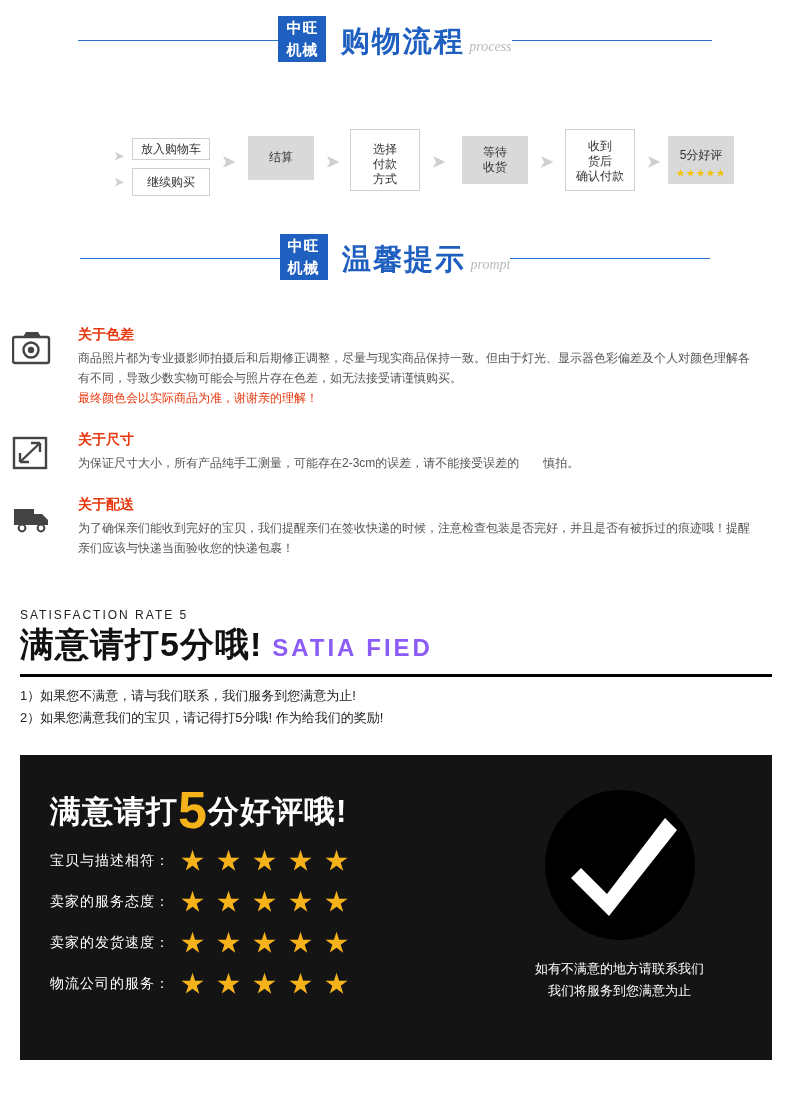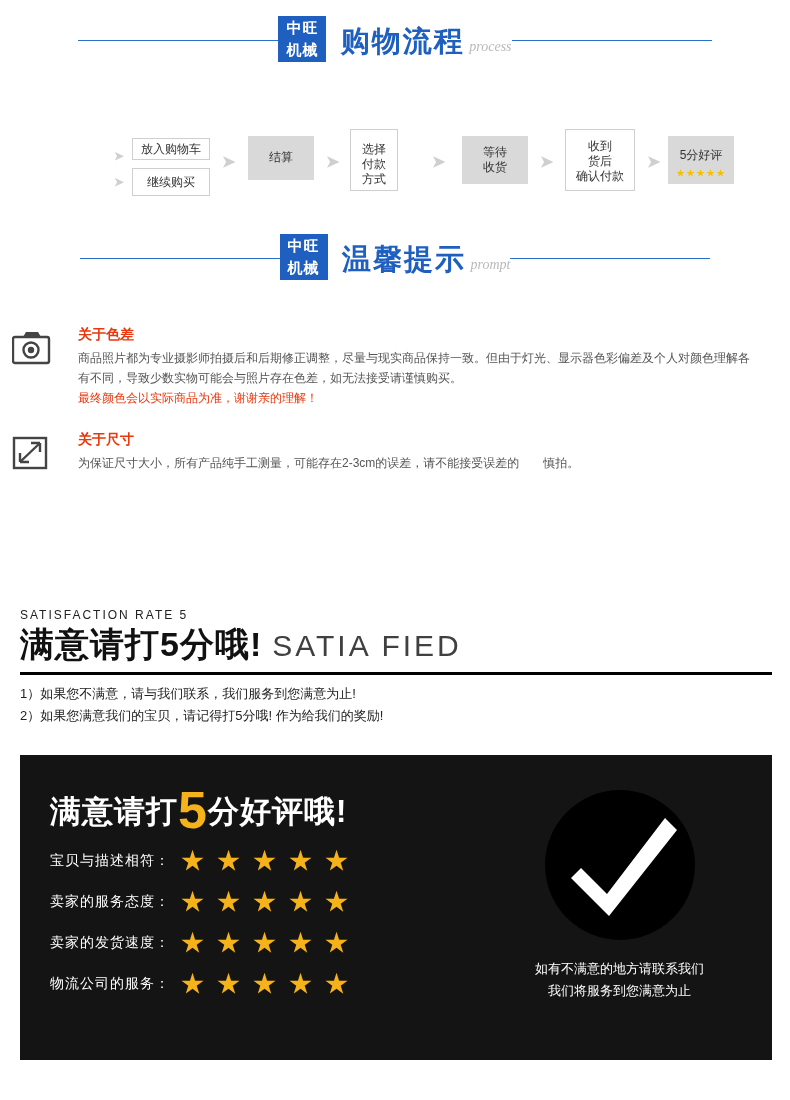--- a/index.html
+++ b/index.html
@@ -172,26 +172,27 @@
     padding-bottom: 6px;
   }
   .sat-cn {
     font-size: 34px;
     font-weight: bold;
     color: #111;
     letter-spacing: 1px;
     line-height: 40px;
   }
   .sat-en {
-    font-size: 30px;
-    color: #404040;
+    font-size: 24px;
+    color: #8b5cf6;
     letter-spacing: 3px;
     margin-left: 10px;
     font-family: "Liberation Sans", sans-serif;
     line-height: 40px;
+    font-weight: bold;
   }
   .sat-list {
     margin-top: 8px;
     font-size: 13px;
     color: #222;
     line-height: 22px;
   }
 
   
   .card {
@@ -294,21 +295,21 @@
   </div>
 
   <span class="arrow" style="left:222px; top:44px;">➤</span>
 
   <div class="fbox" style="left:248px; top:26px; width:66px; height:44px;font-family:Liberation Mono, monospace;">
     <span>结算</span>
   </div>
 
   <span class="arrow" style="left:326px; top:44px;">➤</span>
 
-  <div class="fbox white" style="left:350px; top:19px; width:48px; height:62px; display:block; padding-top:12px;">
+  <div class="fbox white" style="left:350px; top:19px; width:70px; height:62px; display:block; padding-top:12px;">
     <div>选择</div>
     <div>付款</div>
     <div>方式</div>
   </div>
 
   <span class="arrow" style="left:432px; top:44px;">➤</span>
 
   <div class="fbox" style="left:462px; top:26px; width:66px; height:48px; display:block; padding-top:9px;">
     <div>等待</div>
     <div>收货</div>
@@ -367,20 +368,32 @@
         <rect x="2" y="2" width="32" height="30" fill="none" stroke="#444" stroke-width="2.4"></rect>
         <path d="M8 26 L28 7" stroke="#444" stroke-width="2.4"></path>
         <path d="M8 26 L8 17 M8 26 L17 26" stroke="#444" stroke-width="2.4"></path>
         <path d="M28 7 L19 7 M28 7 L28 16" stroke="#444" stroke-width="2.4"></path>
       </svg>
     </span>
     <p class="tip-title">关于尺寸</p>
     <p class="tip-body">为保证尺寸大小，所有产品纯手工测量，可能存在2-3cm的误差，请不能接受误差的　　慎拍。</p>
   </div>
 
+  <div class="tip-row" style="margin-top:22px;">
+    <span class="tip-icon">
+      <svg width="40" height="34" viewBox="0 0 40 34" xmlns="http://www.w3.org/2000/svg">
+        <path d="M2 8 H22 V24 H2 Z" fill="#444"></path>
+        <path d="M22 13 H30 L36 19 V24 H22 Z" fill="#444"></path>
+        <circle cx="10" cy="27" r="3.4" fill="#fff" stroke="#444" stroke-width="2"></circle>
+        <circle cx="29" cy="27" r="3.4" fill="#fff" stroke="#444" stroke-width="2"></circle>
+      </svg>
+    </span>
+    <p class="tip-title">关于配送</p>
+    <p class="tip-body">为了确保亲们能收到完好的宝贝，我们提醒亲们在签收快递的时候，注意检查包装是否完好，并且是否有被拆过的痕迹哦！提醒亲们应该与快递当面验收您的快递包裹！</p>
+  </div>
 </div>
 
 <div class="sat">
   <div class="sat-topline">SATISFACTION RATE 5</div>
   <div class="sat-main">
     <span class="sat-cn">满意请打5分哦!</span>
     <span class="sat-en">SATIA FIED</span>
   </div>
   <div class="sat-list">
     <div>1）如果您不满意，请与我们联系，我们服务到您满意为止!</div>

